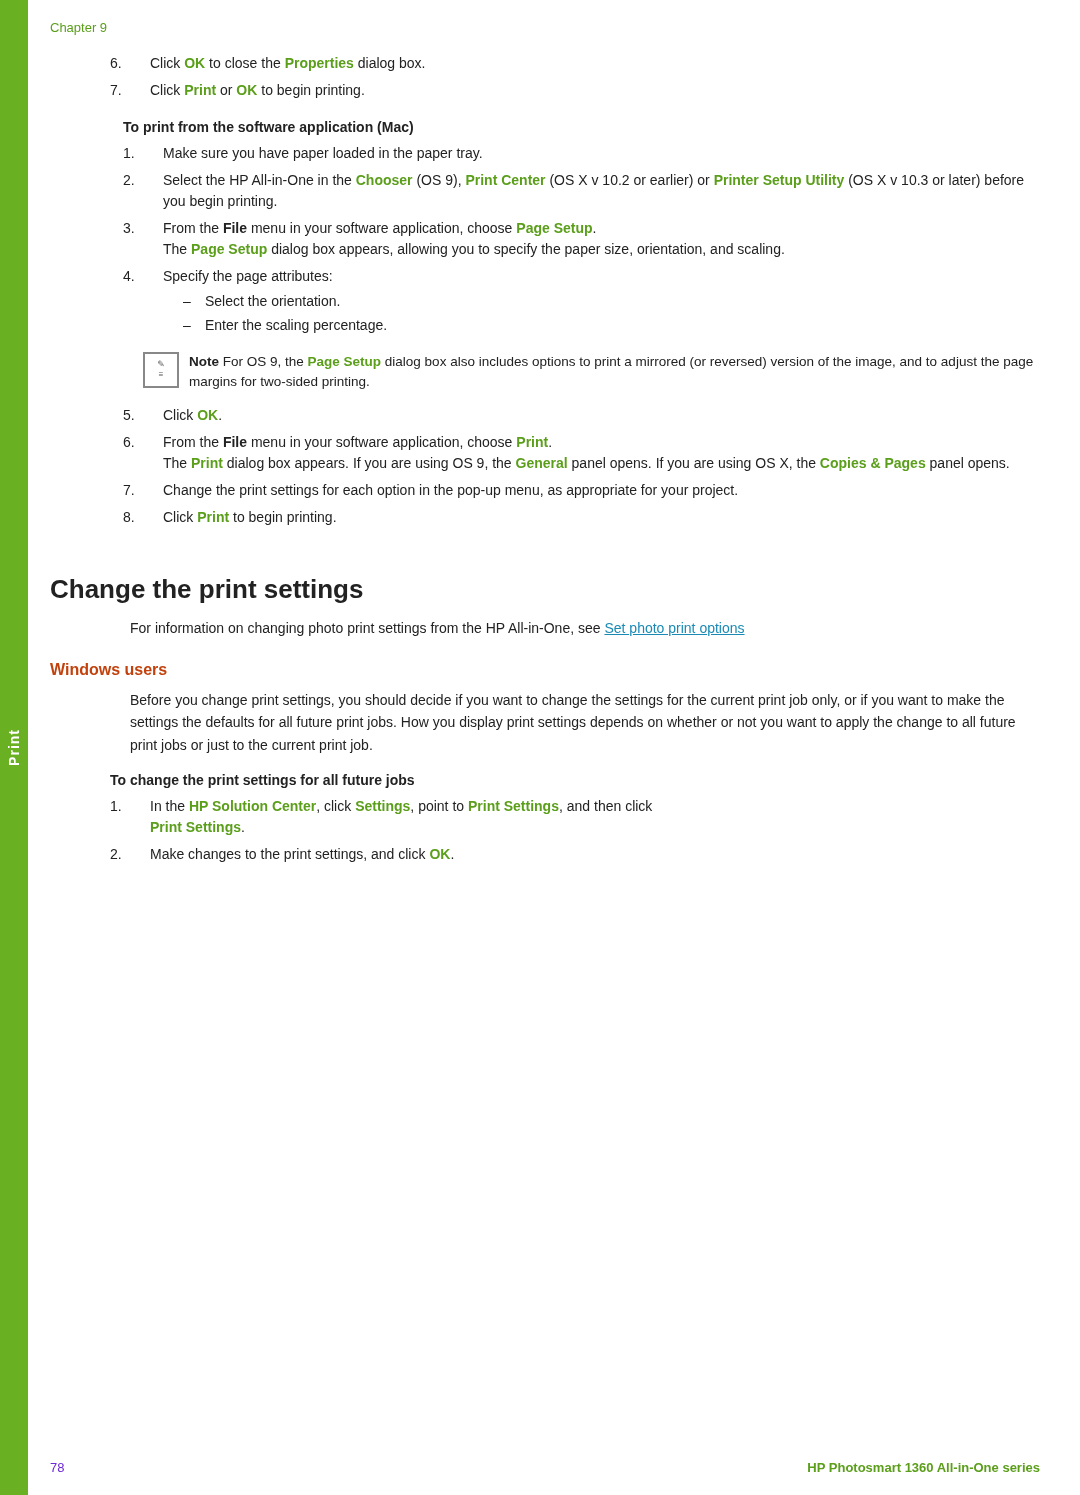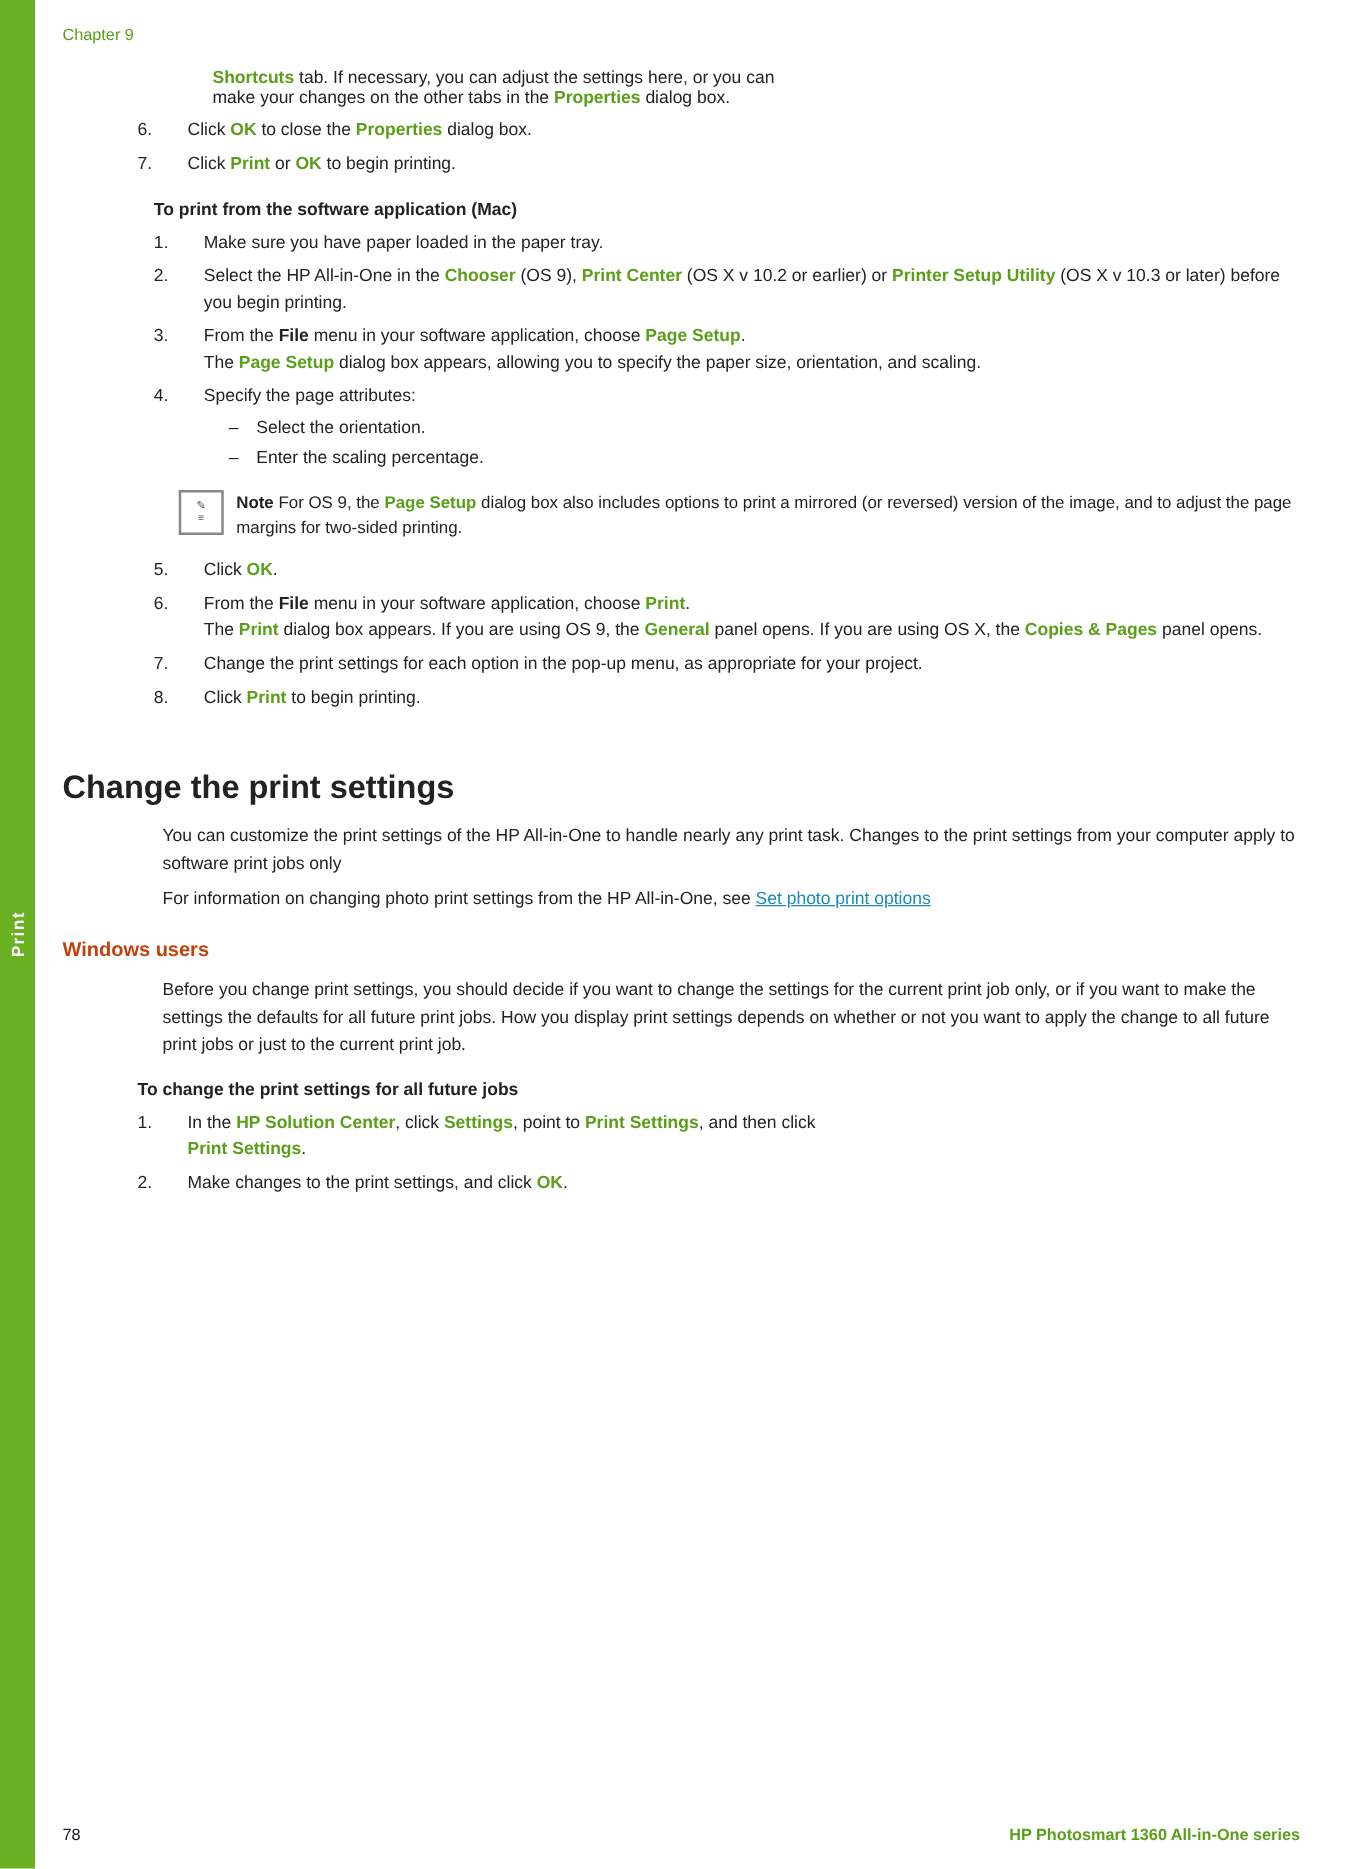--- a/index.html
+++ b/index.html
@@ -177,21 +177,21 @@
       bottom: 20px;
       left: 50px;
       right: 40px;
       display: flex;
       justify-content: space-between;
       font-size: 13px;
       color: #222;
     }
 
     .footer-page {
-      color: #0f172a;
+      color: #6d28d9;
     }
 
     .footer-product {
       color: #5a9e1a;
       font-weight: bold;
     }
 
     .para-spacing {
       margin-bottom: 6px;
     }
@@ -206,29 +206,20 @@
 <div class="left-tab">
   <span class="left-tab-label">Print</span>
 </div>
 
 <div class="main-content">
 
   <div class="chapter-header">
     <span>Chapter 9</span>
   </div>
 
-  <div class="indent-block">
-    <p>
-      <span class="green bold">Shortcuts</span>
-      <span> tab. If necessary, you can adjust the settings here, or you can</span><br>
-      <span>make your changes on the other tabs in the </span>
-      <span class="green bold">Properties</span>
-      <span> dialog box.</span>
-    </p>
-  </div>
 
   <div class="list-wrapper">
     <ul class="numbered-list">
       <li>
         <span class="num">6.</span>
         <span class="list-content">
           Click <span class="green bold">OK</span> to close the <span class="green bold">Properties</span> dialog box.
         </span>
       </li>
       <li>
@@ -322,21 +313,20 @@
           Click <span class="green bold">Print</span> to begin printing.
         </span>
       </li>
     </ul>
   </div>
 
   <div style="margin-top: 24px;">
     <h1 class="section-title-large">Change the print settings</h1>
 
     <div class="section-body">
-      <p class="para-spacing">You can customize the print settings of the HP All-in-One to handle nearly any print task. Changes to the print settings from your computer apply to software print jobs only</p>
       <p>
         <span>For information on changing photo print settings from the HP All-in-One, see</span>
         <span> </span><span class="link-text">Set photo print options</span>
       </p>
     </div>
 
     <div style="margin-left: 0;">
       <h2 class="subsection-heading">Windows users</h2>
 
       <div class="section-body">

